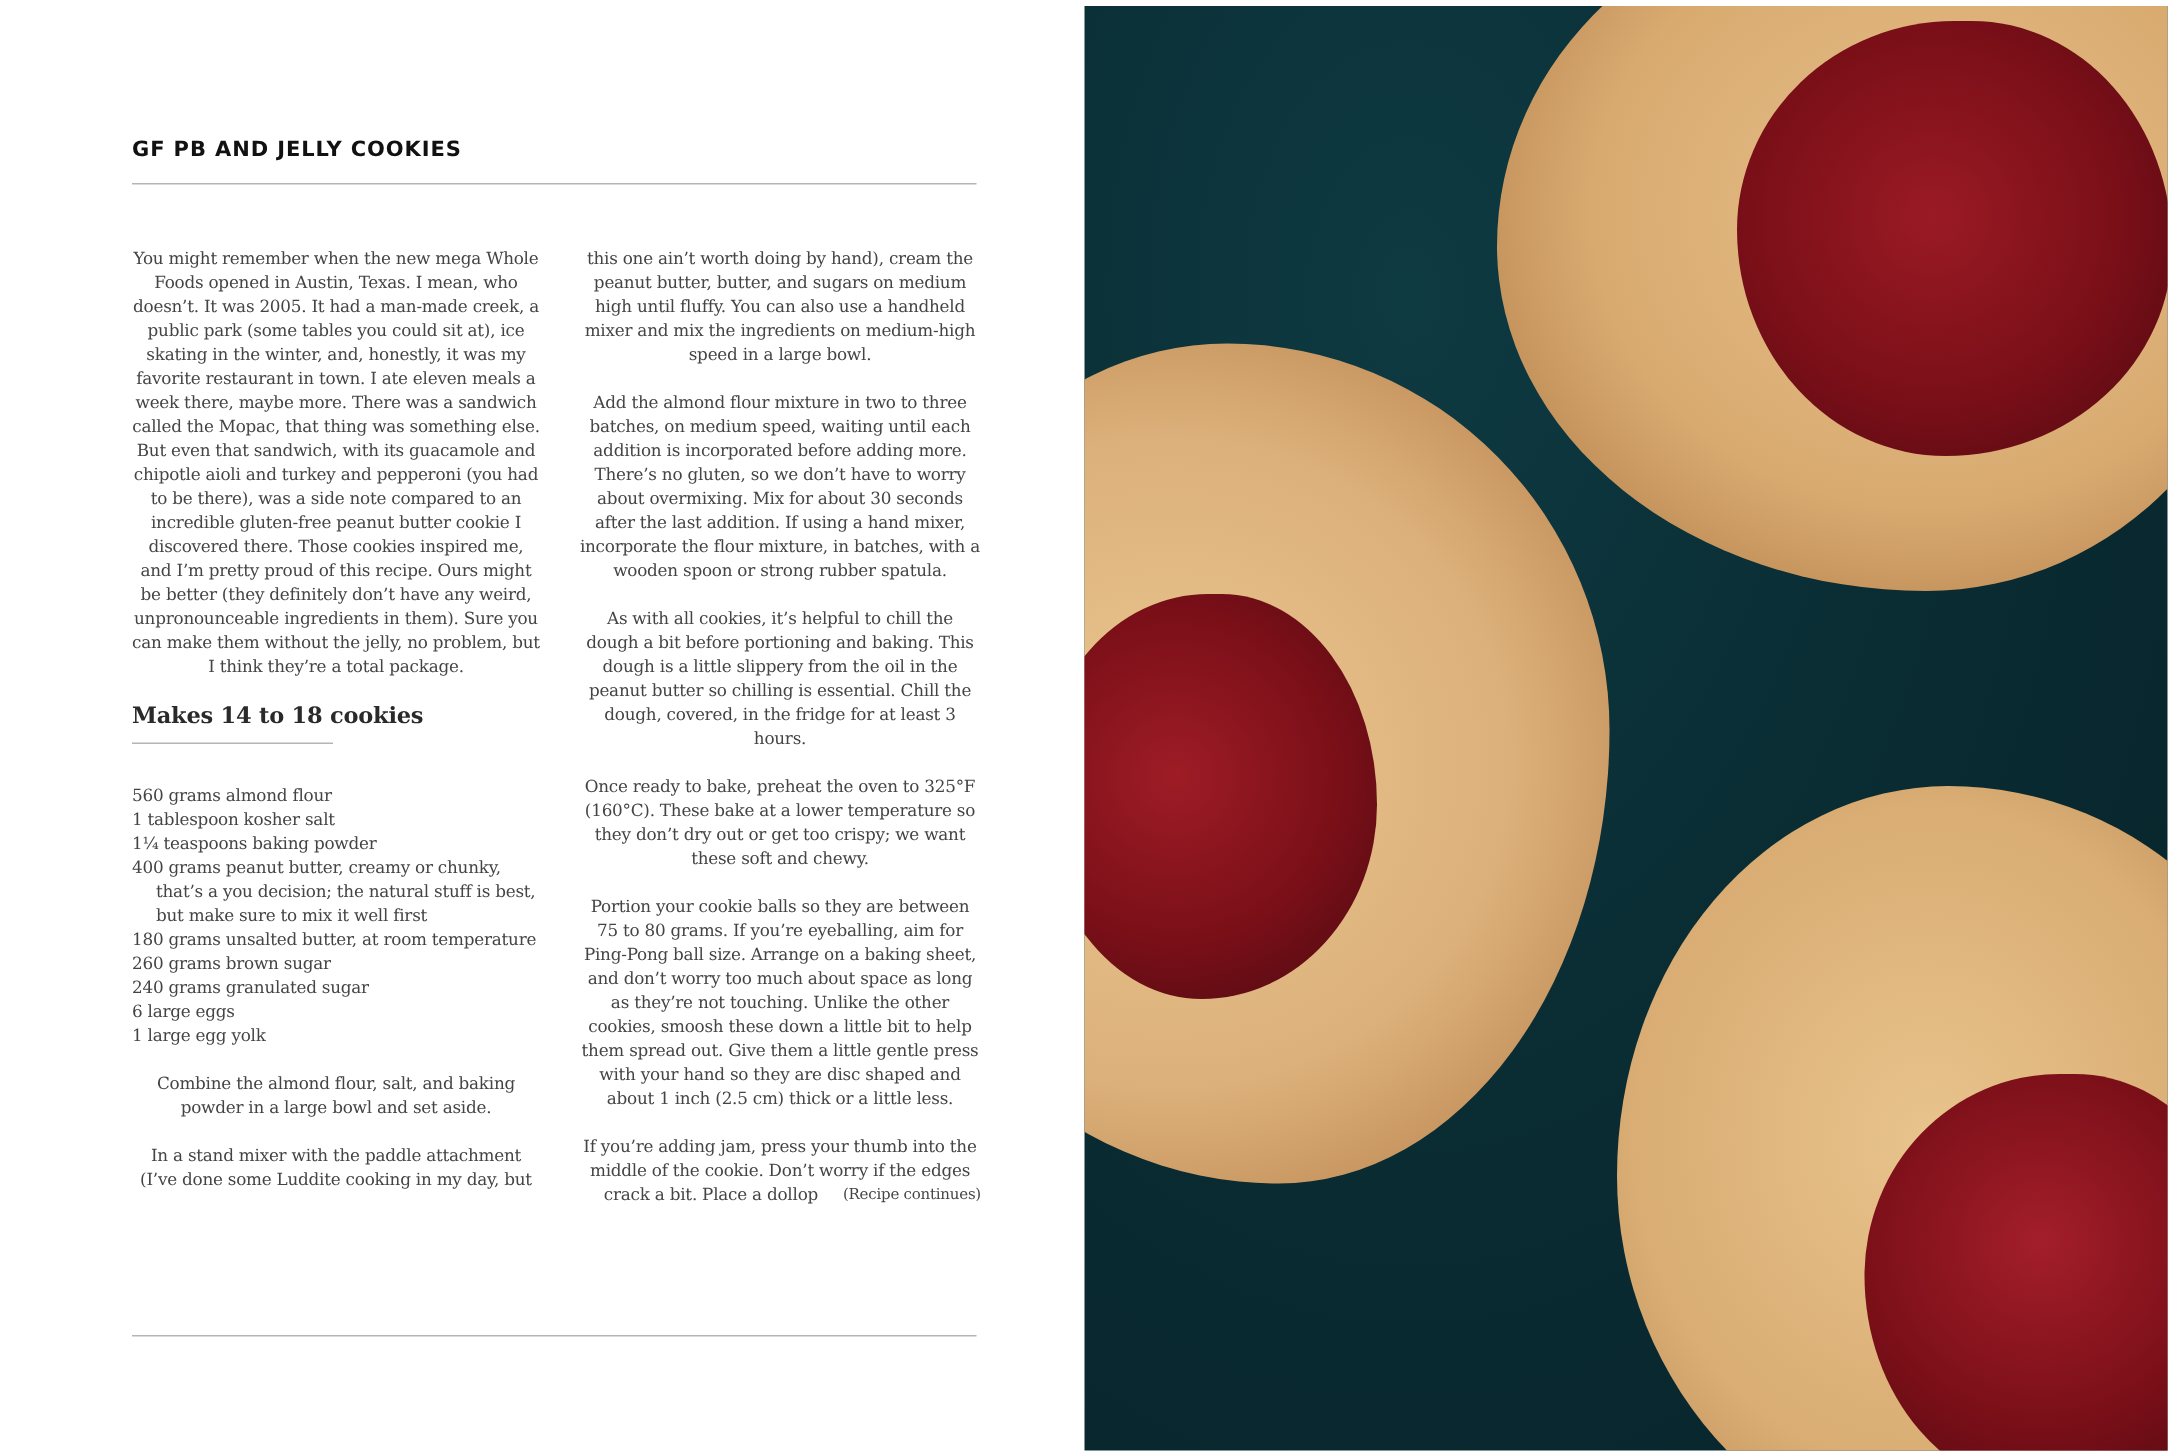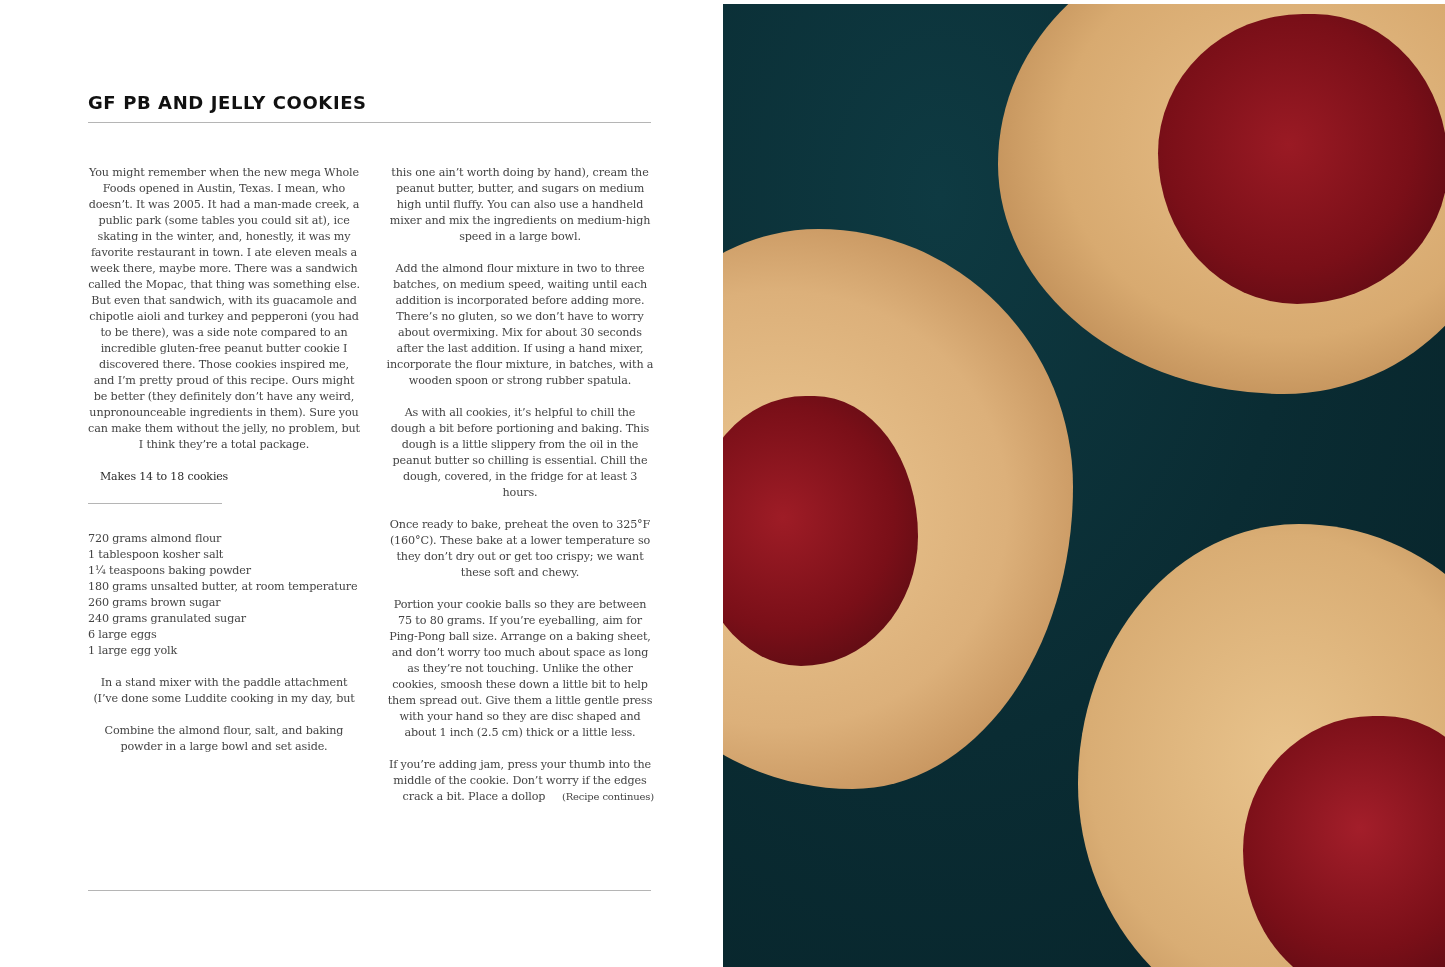--- a/index.html
+++ b/index.html
@@ -8,37 +8,37 @@
       background: #ffffff;
       font-family: "DejaVu Serif", "Liberation Serif", serif;
       color: #3c3c3c;
     }
     .page-left {
       position: absolute; left: 0; top: 0; width: 722px; height: 967px; background: #fff;
     }
     .title {
       position: absolute; left: 88px; top: 92px;
       font-family: "DejaVu Sans", "Liberation Sans", sans-serif;
-      font-weight: bold; font-size: 18px; letter-spacing: 0.6px; color: #111;
+      font-weight: bold; font-size: 14px; letter-spacing: 0.6px; color: #111;
       margin: 0;
     }
     .title-rule {
       position: absolute; left: 88px; top: 122px; width: 563px; height: 1px; background: #b5b5b5;
     }
     .col {
       position: absolute; top: 165px; width: 272px;
       font-size: 11.2px; line-height: 16px; color: #444;
       letter-spacing: -0.15px;
     }
     .col-left { left: 88px; }
     .col-right { left: 386px; width: 268px; }
     .col p { margin: 0 0 16px 0; text-align: center; }
     .yield {
-      font-weight: normal; color: #2a2a2a; margin: 12px; padding-bottom: 6px;
-      font-size: 11px;
+      font-weight: bold; color: #2a2a2a; margin: 0; padding-bottom: 6px;
+      font-size: 15px;
     }
     .yield-rule { width: 134px; height: 1px; background: #b5b5b5; margin: 4px 0 27px 0; }
     .ingredients { list-style: none; margin: 0 0 16px 0; padding: 0; }
     .ingredients li { padding-left: 16px; text-indent: -16px; }
     .continues {
       float: right; font-size: 10px; color: #444;
     }
     .footer-rule {
       position: absolute; left: 88px; top: 890px; width: 563px; height: 1px; background: #b5b5b5;
     }
@@ -57,31 +57,32 @@
 
 <div class="page-left">
   <h1 class="title">GF PB AND JELLY COOKIES</h1>
   <div class="title-rule"></div>
 
   <div class="col col-left">
     <p>You might remember when the new mega Whole Foods opened in Austin, Texas. I mean, who doesn’t. It was 2005. It had a man-made creek, a public park (some tables you could sit at), ice skating in the winter, and, honestly, it was my favorite restaurant in town. I ate eleven meals a week there, maybe more. There was a sandwich called the Mopac, that thing was something else. But even that sandwich, with its guacamole and chipotle aioli and turkey and pepperoni (you had to be there), was a side note compared to an incredible gluten-free peanut butter cookie I discovered there. Those cookies inspired me, and I’m pretty proud of this recipe. Ours might be better (they definitely don’t have any weird, unpronounceable ingredients in them). Sure you can make them without the jelly, no problem, but I think they’re a total package.</p>
     <div class="yield">Makes 14 to 18 cookies</div>
     <div class="yield-rule"></div>
     <ul class="ingredients">
-      <li>720 grams almond flour</li>
+      <li>560 grams almond flour</li>
       <li>1 tablespoon kosher salt</li>
       <li>1¼ teaspoons baking powder</li>
+      <li>400 grams peanut butter, creamy or chunky, that’s a you decision; the natural stuff is best, but make sure to mix it well first</li>
       <li>180 grams unsalted butter, at room temperature</li>
       <li>260 grams brown sugar</li>
       <li>240 grams granulated sugar</li>
       <li>6 large eggs</li>
       <li>1 large egg yolk</li>
     </ul>
+    <p>Combine the almond flour, salt, and baking powder in a large bowl and set aside.</p>
     <p>In a stand mixer with the paddle attachment (I’ve done some Luddite cooking in my day, but</p>
-    <p>Combine the almond flour, salt, and baking powder in a large bowl and set aside.</p>
   </div>
 
   <div class="col col-right">
     <p>this one ain’t worth doing by hand), cream the peanut butter, butter, and sugars on medium high until fluffy. You can also use a handheld mixer and mix the ingredients on medium-high speed in a large bowl.</p>
     <p>Add the almond flour mixture in two to three batches, on medium speed, waiting until each addition is incorporated before adding more. There’s no gluten, so we don’t have to worry about overmixing. Mix for about 30 seconds after the last addition. If using a hand mixer, incorporate the flour mixture, in batches, with a wooden spoon or strong rubber spatula.</p>
     <p>As with all cookies, it’s helpful to chill the dough a bit before portioning and baking. This dough is a little slippery from the oil in the peanut butter so chilling is essential. Chill the dough, covered, in the fridge for at least 3 hours.</p>
     <p>Once ready to bake, preheat the oven to 325°F (160°C). These bake at a lower temperature so they don’t dry out or get too crispy; we want these soft and chewy.</p>
     <p>Portion your cookie balls so they are between 75 to 80 grams. If you’re eyeballing, aim for Ping-Pong ball size. Arrange on a baking sheet, and don’t worry too much about space as long as they’re not touching. Unlike the other cookies, smoosh these down a little bit to help them spread out. Give them a little gentle press with your hand so they are disc shaped and about 1 inch (2.5 cm) thick or a little less.</p>
     <p>
       <span>If you’re adding jam, press your thumb into the middle of the cookie. Don’t worry if the edges crack a bit. Place a dollop</span>

